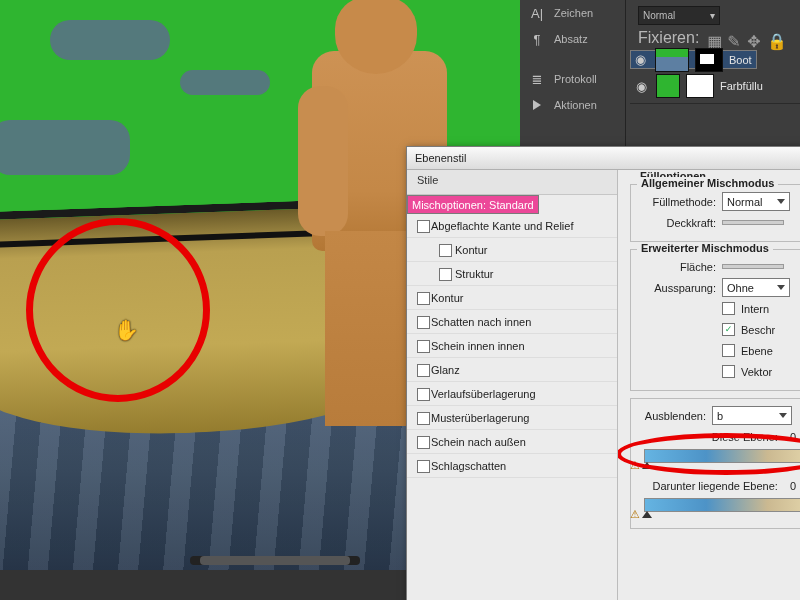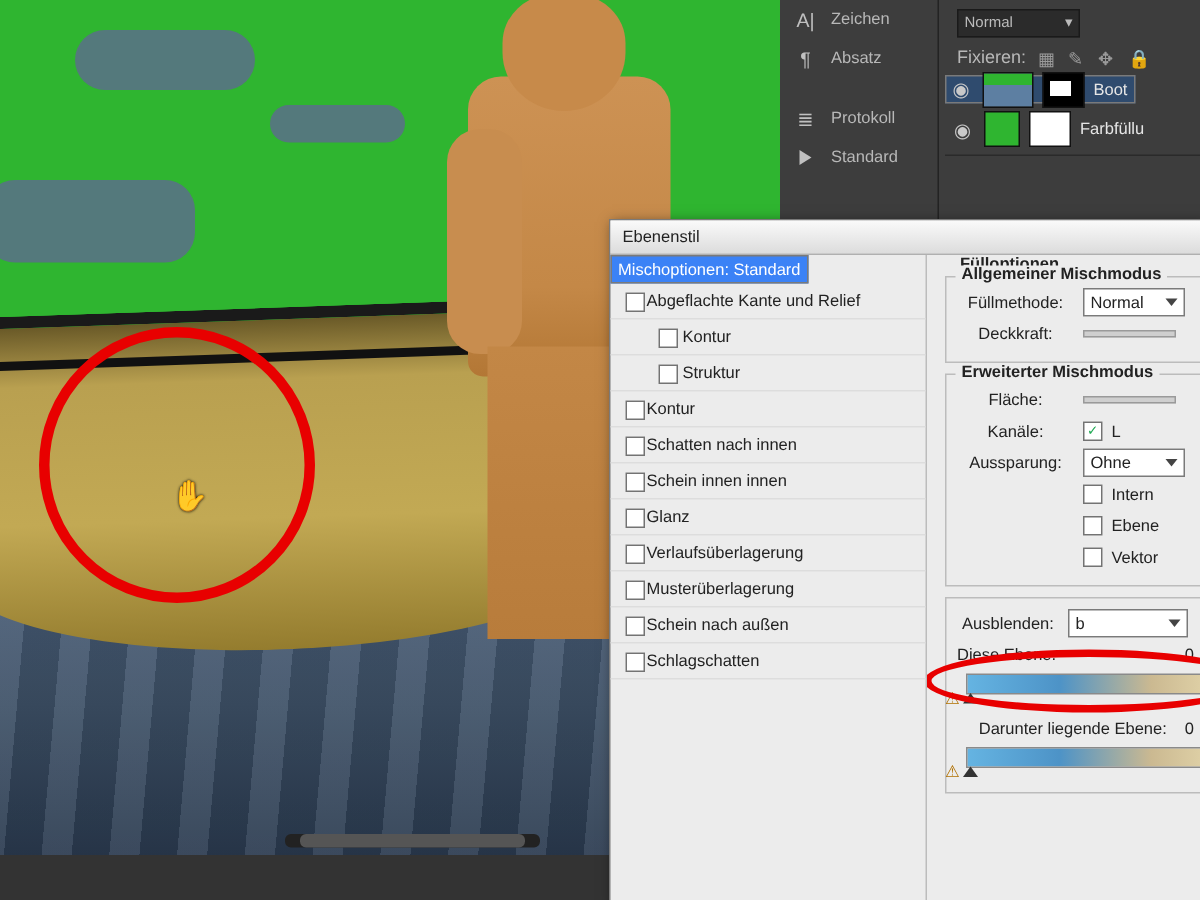--- a/index.html
+++ b/index.html
@@ -24,49 +24,49 @@
 .scroll-thumb{position:absolute;left:200px;bottom:5px;width:150px;height:9px;background:#555;border-radius:4px}
 
 .palette{position:absolute;top:0;left:520px;width:280px;height:150px;background:#3d3d3d;color:#b8b8b8}
 .pal-col1{position:absolute;left:0;top:0;width:105px;height:150px;border-right:1px solid #232323}
 .pal-row{display:flex;align-items:center;gap:10px;height:26px;padding:0 10px;font-size:11px;cursor:default}
 .pal-row .ic{width:14px;height:14px;display:flex;align-items:center;justify-content:center;font-size:13px;color:#c0c0c0}
 .play{width:0;height:0;border-left:8px solid #c0c0c0;border-top:5px solid transparent;border-bottom:5px solid transparent}
 .pal-col2{position:absolute;left:110px;top:0;width:170px;padding-top:4px}
 .blend-row{display:flex;align-items:center;height:22px;gap:6px;padding:0 8px}
 .bl-select{flex:0 0 72px;height:17px;background:#2b2b2b;border:1px solid #1a1a1a;color:#bcbcbc;font-size:10px;padding:0 4px;display:flex;align-items:center;justify-content:space-between}
-.lock-row{display:flex;align-items:center;gap:8px;height:20px;padding:2px 8px;font-size:12px}
+.lock-row{display:flex;align-items:center;gap:8px;height:20px;padding:2px 8px;font-size:16px}
 .lock-ic{width:12px;height:12px;color:#9a9a9a}
 .layer{display:flex;align-items:center;height:30px;gap:6px;padding:2px 6px;border-bottom:1px solid #2a2a2a}
 .layer.sel{background:#2f4b6e}
 .eye{width:14px;font-size:13px;color:#c9c9c9}
 .thumb{width:32px;height:22px;background:linear-gradient(180deg,#5d7fa2 0%,#3a536a 100%);border:1px solid #111;position:relative;overflow:hidden}
 .thumb .mini{position:absolute;inset:0;background:linear-gradient(180deg,#2fb530 0 35%,#5d7fa2 35% 100%)}
 .mask{width:26px;height:22px;background:#000;border:1px solid #111;position:relative}
 .mask::after{content:"";position:absolute;left:4px;top:5px;width:14px;height:10px;background:#fff}
 .swatch{width:22px;height:22px;background:#2fb530;border:1px solid #111}
 .lyname{color:#e6e6e6;font-size:11px}
 
 .dialog{position:absolute;left:406px;top:146px;width:394px;height:454px;background:#ececec;border:1px solid #7a7a7a;box-shadow:2px 2px 8px rgba(0,0,0,.5)}
 .titlebar{height:22px;background:linear-gradient(#fafafa,#dcdcdc);border-bottom:1px solid #b0b0b0;display:flex;align-items:center;padding:0 8px;font-size:11px;color:#222}
 .dlg-body{display:flex;height:calc(100% - 22px)}
 .stylelist{width:210px;border-right:1px solid #bcbcbc}
 .stylelist-head{height:20px;background:#e4e4e4;padding:4px 10px 0;font-size:11px;border-bottom:1px solid #c6c6c6;color:#333}
 .sl-item{display:flex;align-items:center;height:23px;padding:0 10px 0 24px;font-size:11px;color:#222;position:relative;border-bottom:1px solid #ddd;cursor:default}
-.sl-item.sel{background:#3b82f6;color:#fff}
+.sl-item.sel{background:#ec4899;color:#fff}
 .sl-item.sub{padding-left:48px}
 .sl-item .cb{position:absolute;left:10px;top:6px;width:11px;height:11px;border:1px solid #737373;background:#fff}
 .sl-item.sub .cb{left:32px}
 
 .opts{flex:1;padding:8px 0 8px 12px;font-size:11px;color:#222;overflow:hidden}
 .fs{border:1px solid #bcbcbc;margin:0 0 7px 0;padding:6px 0 8px 7px;position:relative}
 .fs>.lg{position:absolute;top:-8px;left:6px;background:#ececec;padding:0 4px;font-weight:bold;font-size:11px}
 .fs.top{border:0;padding:0 0 4px 4px;margin-bottom:2px}
 .orow{display:flex;align-items:center;height:21px;gap:6px}
-.orow .lab{width:78px;text-align:center;color:#222}
+.orow .lab{width:78px;text-align:right;color:#222}
 .sel{height:17px;min-width:58px;padding:0 4px;background:#fff;border:1px solid #7a7a7a;display:inline-flex;align-items:center;justify-content:space-between;gap:6px;font-size:11px}
 .sel .car{width:0;height:0;border-left:4px solid transparent;border-right:4px solid transparent;border-top:5px solid #444}
 .slider{height:3px;width:60px;background:#cfcfcf;border:1px solid #9a9a9a;position:relative}
 .chk{width:11px;height:11px;border:1px solid #737373;background:#fff;display:inline-flex;align-items:center;justify-content:center;font-size:9px;color:#2a5;line-height:1}
 .chk.on::after{content:"✓"}
 .grad{height:12px;width:175px;background:linear-gradient(90deg,#65b4e2 0%,#4d93c7 35%,#cbb991 70%,#e8dbb0 100%);border:1px solid #8a8a8a;position:relative}
 .grad .tri{position:absolute;bottom:-7px;width:0;height:0;border-left:5px solid transparent;border-right:5px solid transparent;border-bottom:7px solid #333}
 .grad .tri.l{left:-3px}
 .warn{position:absolute;left:-14px;bottom:-9px;font-size:11px;color:#b07000}
 .oval-mark{position:absolute;border:5px solid #e80000;border-radius:50%;pointer-events:none}
@@ -106,21 +106,21 @@
     </div>
     <div style="height:14px"></div>
     <div class="pal-row">
       <span class="ic">≣</span>
       <span>Protokoll</span>
     </div>
     <div class="pal-row">
       <span class="ic">
           <span class="play"></span>
         </span>
-      <span>Standard</span>
+      <span>Aktionen</span>
     </div>
   </div>
   <div class="pal-col2">
     <div class="blend-row">
       <div class="bl-select">
         <span>Normal</span>
           <span>▾</span>
       </div>
     </div>
     <div class="lock-row">
@@ -146,20 +146,21 @@
     </div>
   </div>
 </div>
 
 <div class="dialog">
   <div class="titlebar">
     <span>Ebenenstil</span>
   </div>
   <div class="dlg-body">
     <div class="stylelist">
+      <div class="stylelist-head">Stile</div>
       <div id="style-items"><div class="sl-item sel">
             <span>Mischoptionen: Standard</span>
           </div><div class="sl-item">
             <span class="cb"></span>
             <span>Abgeflachte Kante und Relief</span>
           </div><div class="sl-item sub">
             <span class="cb"></span>
             <span>Kontur</span>
           </div><div class="sl-item sub">
             <span class="cb"></span>
@@ -208,54 +209,53 @@
           <span class="slider"></span>
         </div>
       </div>
       <div class="fs">
         <span class="lg">Erweiterter Mischmodus</span>
         <div class="orow">
           <span class="lab">Fläche:</span>
           <span class="slider"></span>
         </div>
         <div class="orow">
-          <span class="lab">Kanäle:</span>
-          <span class="chk on"></span>
-          <span>L</span>
-        </div>
-        <div class="orow">
           <span class="lab">Aussparung:</span>
           <span class="sel">
               <span>Ohne</span>
               <span class="car"></span>
             </span>
         </div>
         <div class="orow" style="padding-left:84px">
             <span class="chk"></span>
             <span>Intern</span>
           </div>
         <div class="orow" style="padding-left:84px">
+            <span class="chk on"></span>
+            <span>Beschr</span>
+          </div>
+        <div class="orow" style="padding-left:84px">
             <span class="chk"></span>
             <span>Ebene</span>
           </div>
         <div class="orow" style="padding-left:84px">
             <span class="chk"></span>
             <span>Vektor</span>
           </div>
       </div>
       <div class="fs" style="position:relative">
         <div class="orow">
           <span class="lab" style="width:68px">Ausblenden:</span>
           <span class="sel" style="min-width:70px">
               <span>b</span>
               <span class="car"></span>
             </span>
         </div>
         <div class="orow" style="justify-content:space-between;padding-right:4px">
-          <span style="flex:1;padding-right:6px">Diese Ebene:</span>
+          <span style="flex:1;text-align:right;padding-right:6px">Diese Ebene:</span>
           <span>0</span>
         </div>
         <div style="position:relative;margin:2px 0 12px 6px">
           <span class="warn">⚠</span>
           <div class="grad">
             <span class="tri l"></span>
           </div>
           <div class="oval-mark" style="left:-28px;top:-16px;width:210px;height:32px"></div>
         </div>
         <div class="orow" style="justify-content:flex-start;padding-right:4px">

